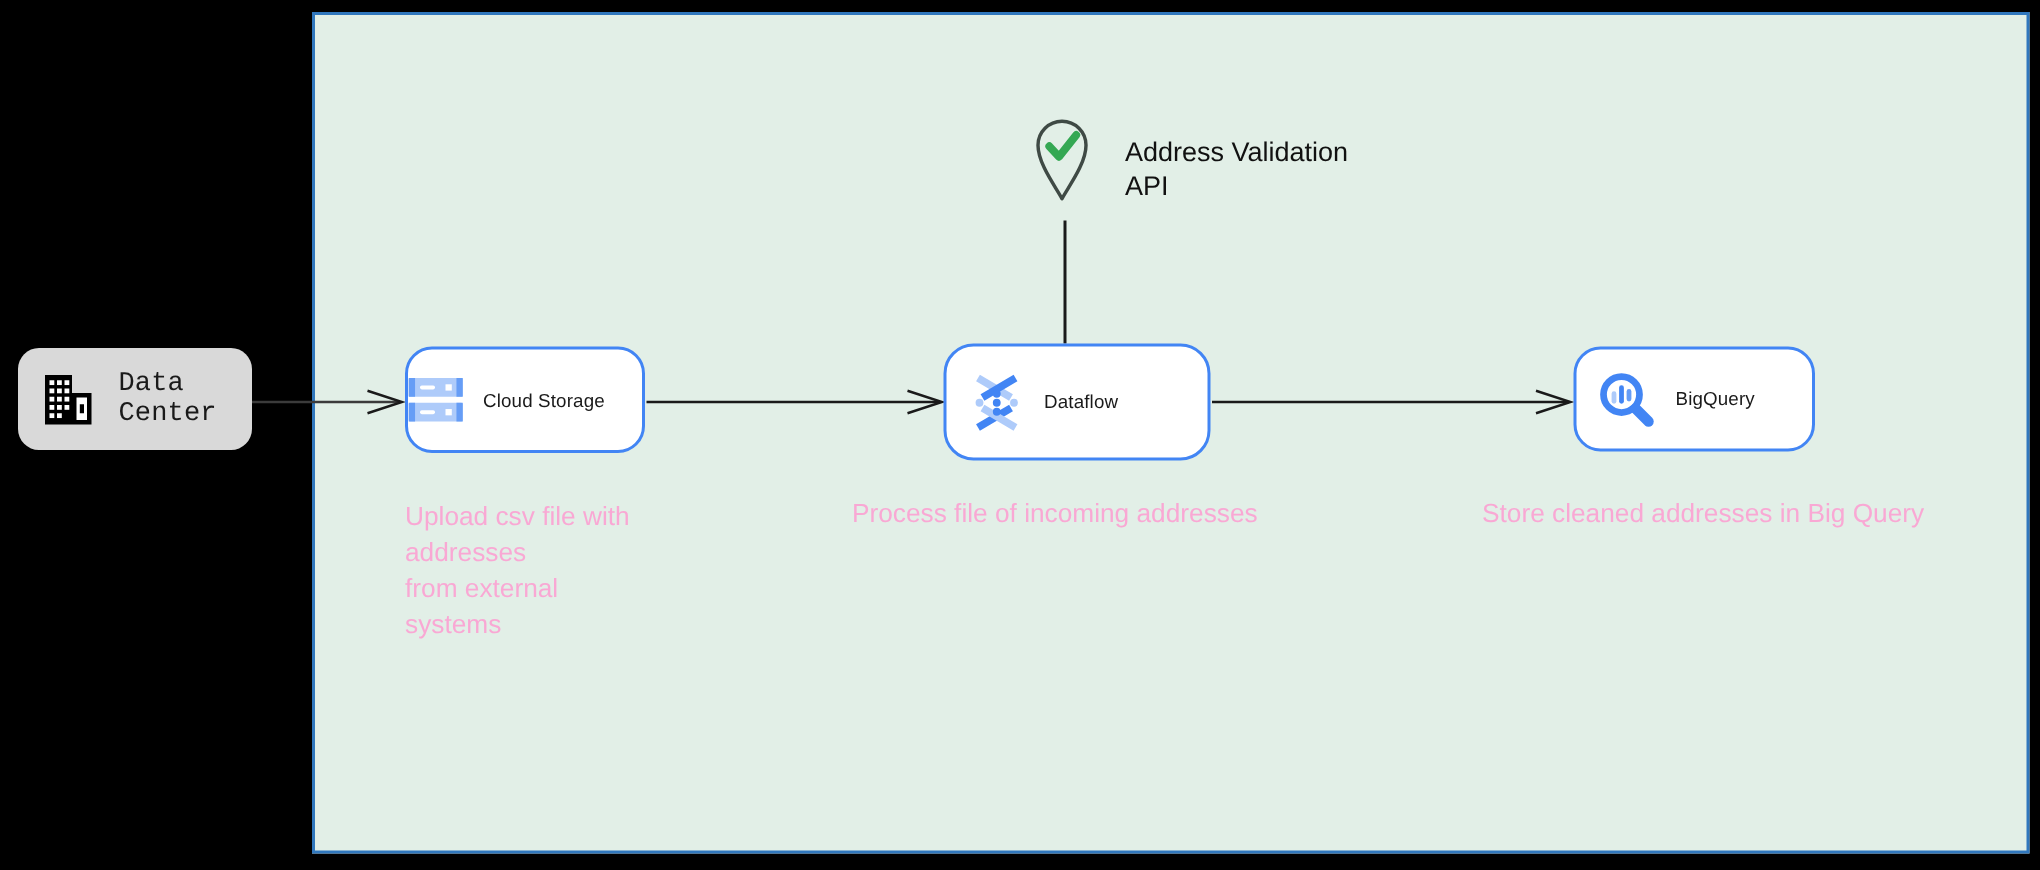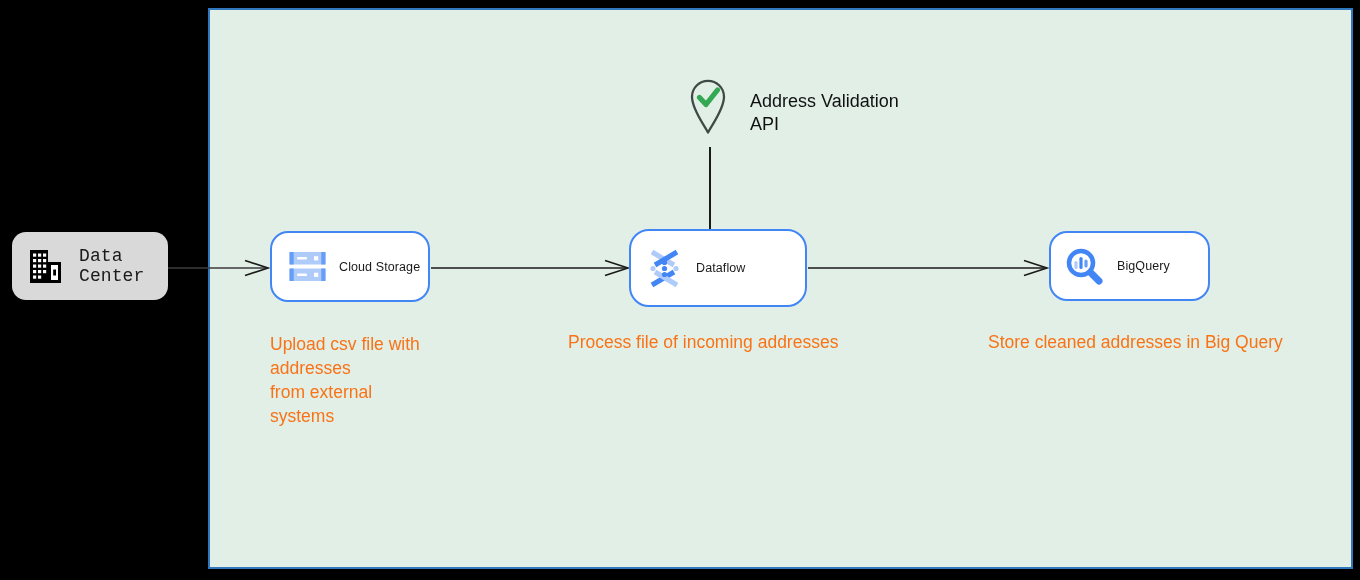--- a/index.html
+++ b/index.html
@@ -24,39 +24,39 @@
   }
   .node .icon-wrap { flex: 0 0 auto; display: flex; align-items: center; justify-content: center; }
   .node .node-label { color: #1a1a1a; font-size: 12.5px; letter-spacing: 0.1px; }
 
   .node-data-center {
     left: 12px; top: 232px; width: 156px; height: 68px;
     background: #d9d9d9; border: none; border-radius: 14px; padding-left: 17px;
   }
   .node-data-center .node-label { font-size: 18px; margin-left: 17px; font-family: Liberation Mono, monospace; }
 
-  .node-cloud-storage { left: 270px; top: 231px; width: 160px; height: 71px; padding-left: 17px; }
+  .node-cloud-storage { left: 270px; top: 231px; width: 160px; height: 71px; }
   .node-cloud-storage .node-label { margin-left: 13px; }
 
   .node-dataflow { left: 629px; top: 229px; width: 178px; height: 78px; border-radius: 20px; padding-left: 15px; }
   .node-dataflow .node-label { margin-left: 13px; }
 
   .node-bigquery { left: 1049px; top: 231px; width: 161px; height: 70px; padding-left: 13px; text-align: right; }
   .node-bigquery .node-label { margin-left: 13px; }
 
   
   .pin-wrap { position: absolute; left: 689px; top: 78px; width: 38px; height: 57px; }
 
   .api-label {
     position: absolute; left: 750px; top: 90px;
     font-size: 18px; line-height: 23px; color: #111; white-space: pre-line;
   }
 
   .desc {
-    position: absolute; font-size: 17.5px; line-height: 24px; color: #f97316;
+    position: absolute; font-size: 17.5px; line-height: 24px; color: #f9a8d4;
     white-space: pre-line;
   }
   .desc-upload { left: 270px; top: 332px; width: 230px; }
   .desc-process { left: 568px; top: 330px; white-space: nowrap; }
   .desc-store { left: 988px; top: 330px; white-space: nowrap; }
 </style>
 </head>
 <body>
 
 <div class="stage">

